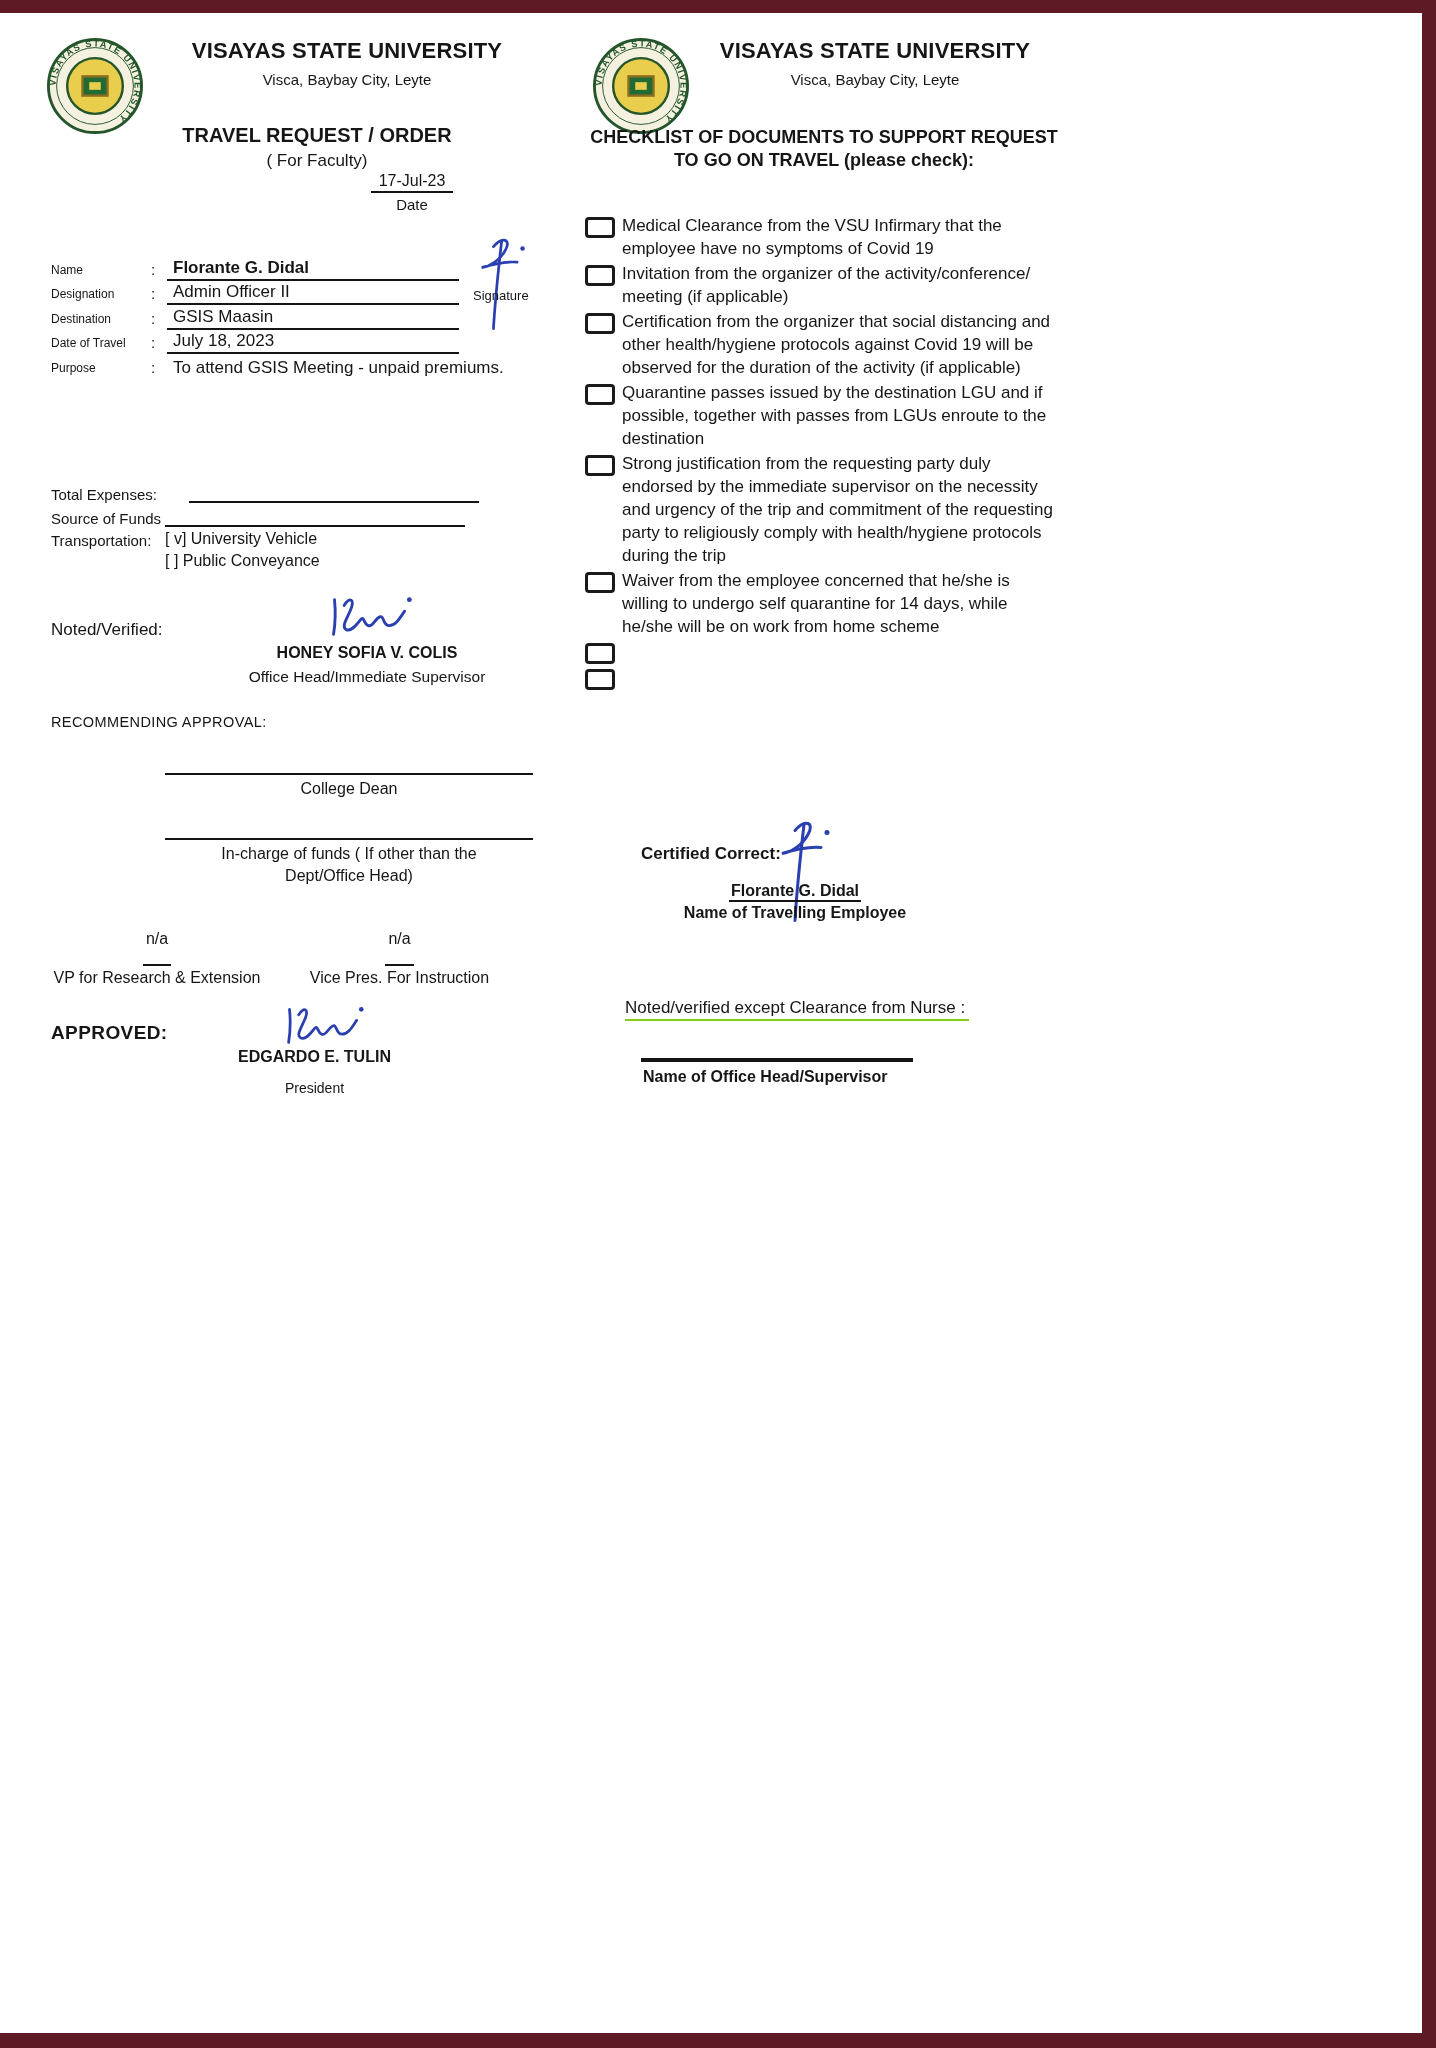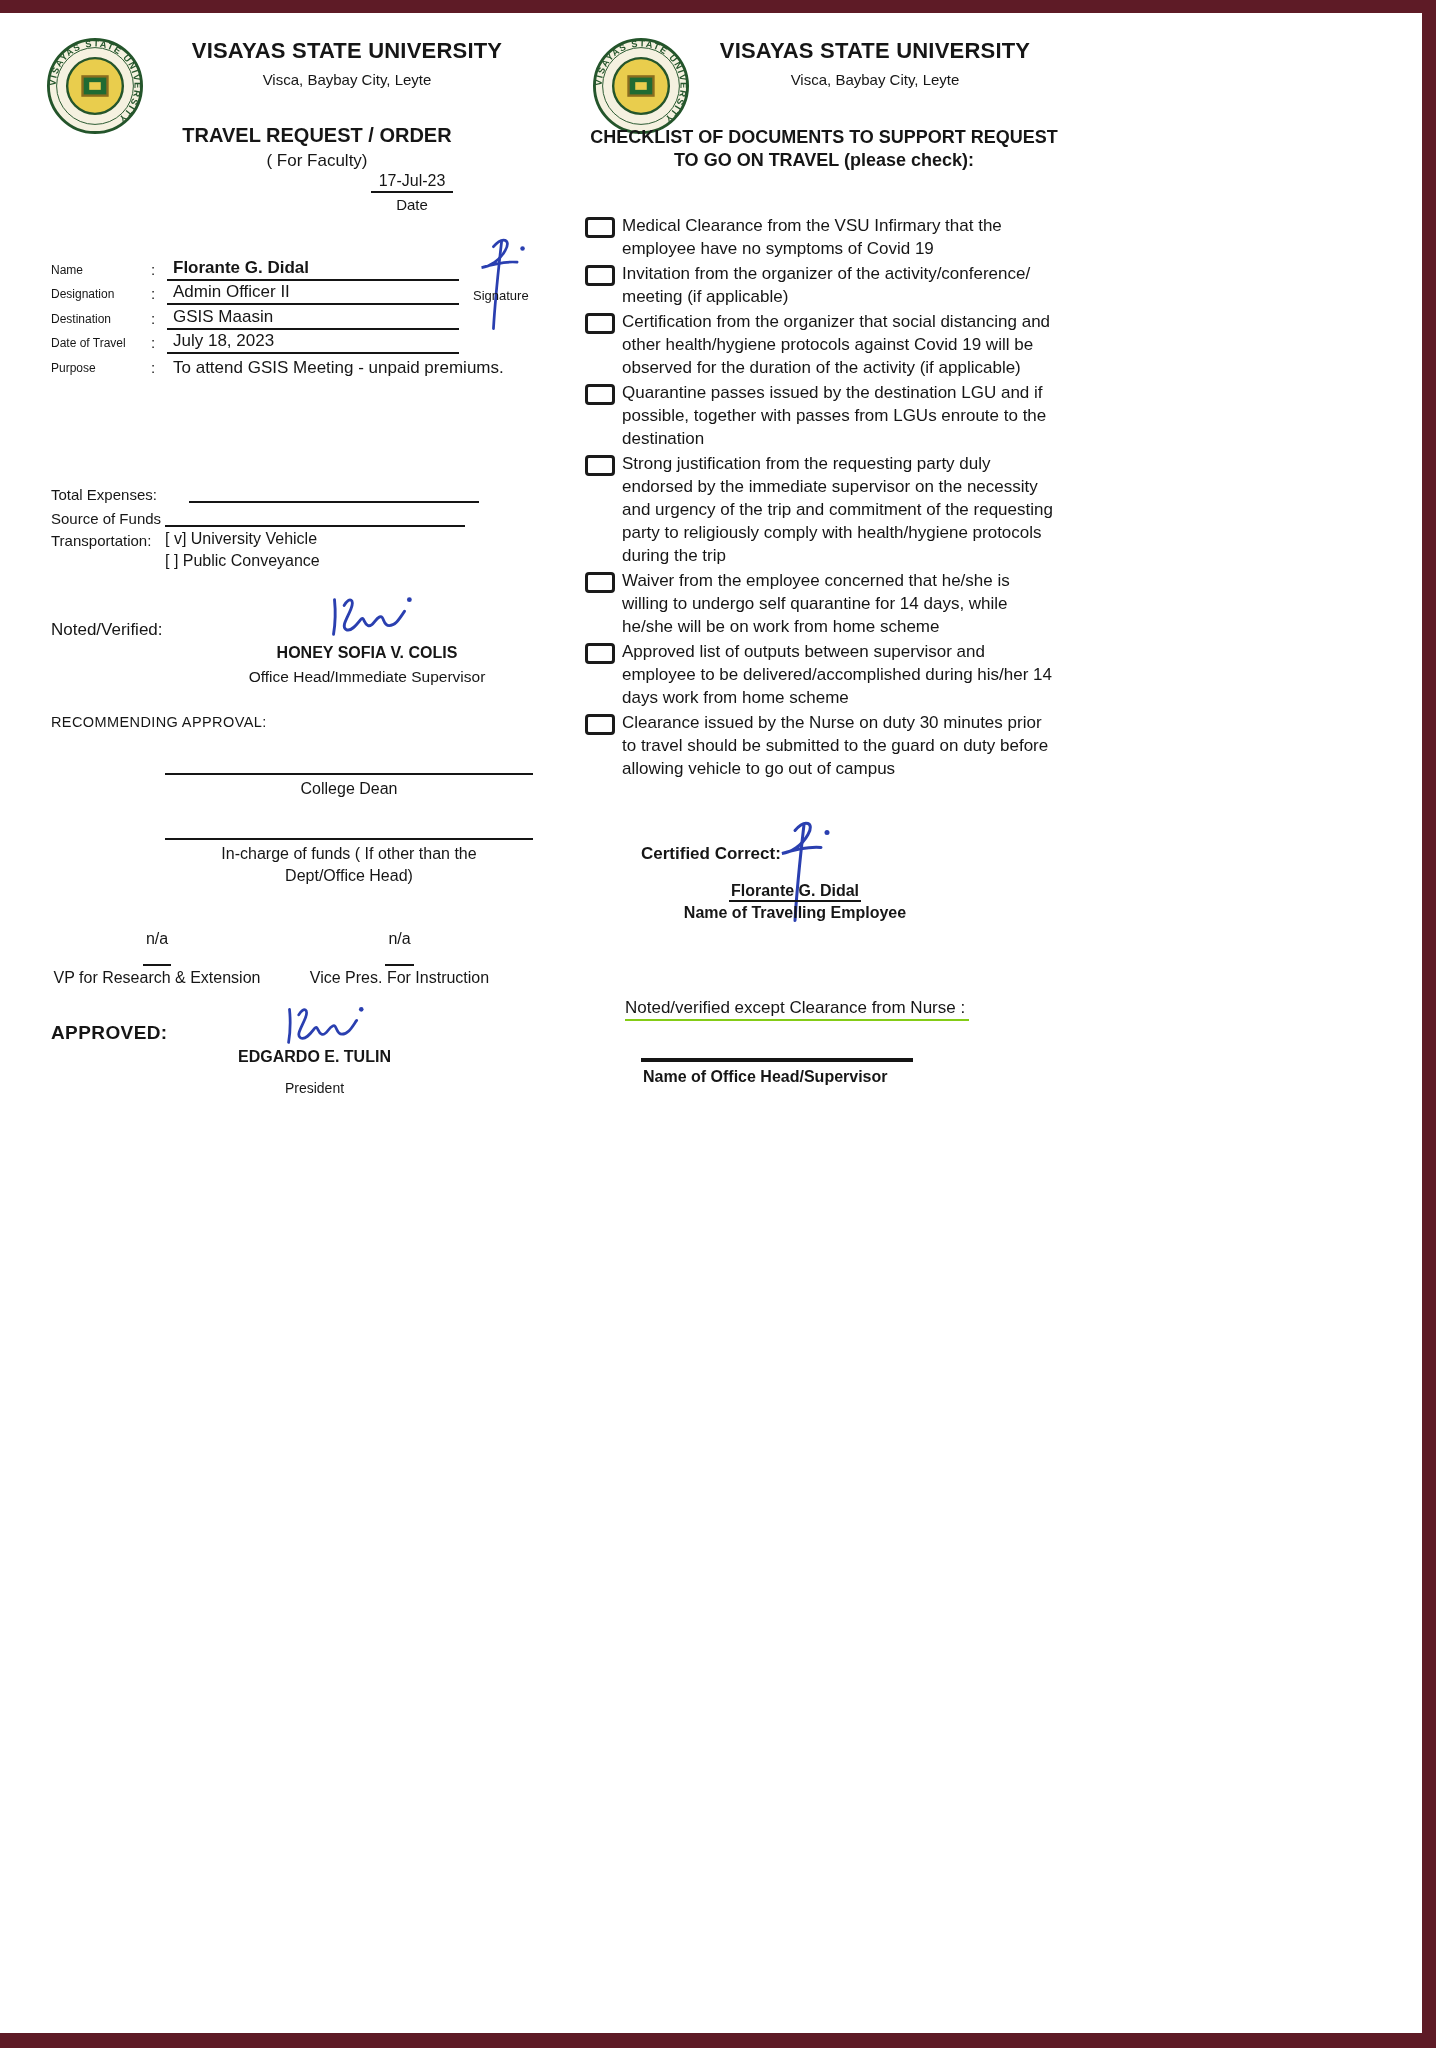--- a/index.html
+++ b/index.html
@@ -254,25 +254,23 @@
       <div class="chk-item">
         <span class="chk-box"></span>
         <span class="chk-text">Strong justification from the requesting party duly endorsed by the immediate supervisor on the necessity and urgency of the trip and commitment of the requesting party to religiously comply with health/hygiene protocols during the trip</span>
       </div>
       <div class="chk-item">
         <span class="chk-box"></span>
         <span class="chk-text">Waiver from the employee concerned that he/she is willing to undergo self quarantine for 14 days, while he/she will be on work from home scheme</span>
       </div>
       <div class="chk-item">
         <span class="chk-box"></span>
-        <span class="chk-text">Approved list of outputs between supervisor and employee to be delivered/accomplished during his/her 14 days work from home scheme</span>
-      </div>
-      <div class="chk-item">
-        <span class="chk-box"></span>
-        <span class="chk-text">Clearance issued by the Nurse on duty 30 minutes prior to travel should be submitted to the guard on duty before allowing vehicle to go out of campus</span>
+      </div>
+      <div class="chk-item">
+        <span class="chk-box"></span>
       </div>
     </div>
 
     <div class="abs cert-label">Certified Correct:</div>
     <svg class="sig" style="top:768px; left:180px; width:70px; height:135px;" viewBox="0 0 70 110">
       <path d="M30,14 C40,2 50,6 43,18 C37,29 26,36 17,37 C30,33 44,30 56,31"></path>
       <path d="M39,8 C36,34 32,70 30,104"></path>
       <circle cx="62" cy="16" r="2.5"></circle>
     </svg>
     <div class="abs cert-name"><span>Florante G. Didal</span></div>

